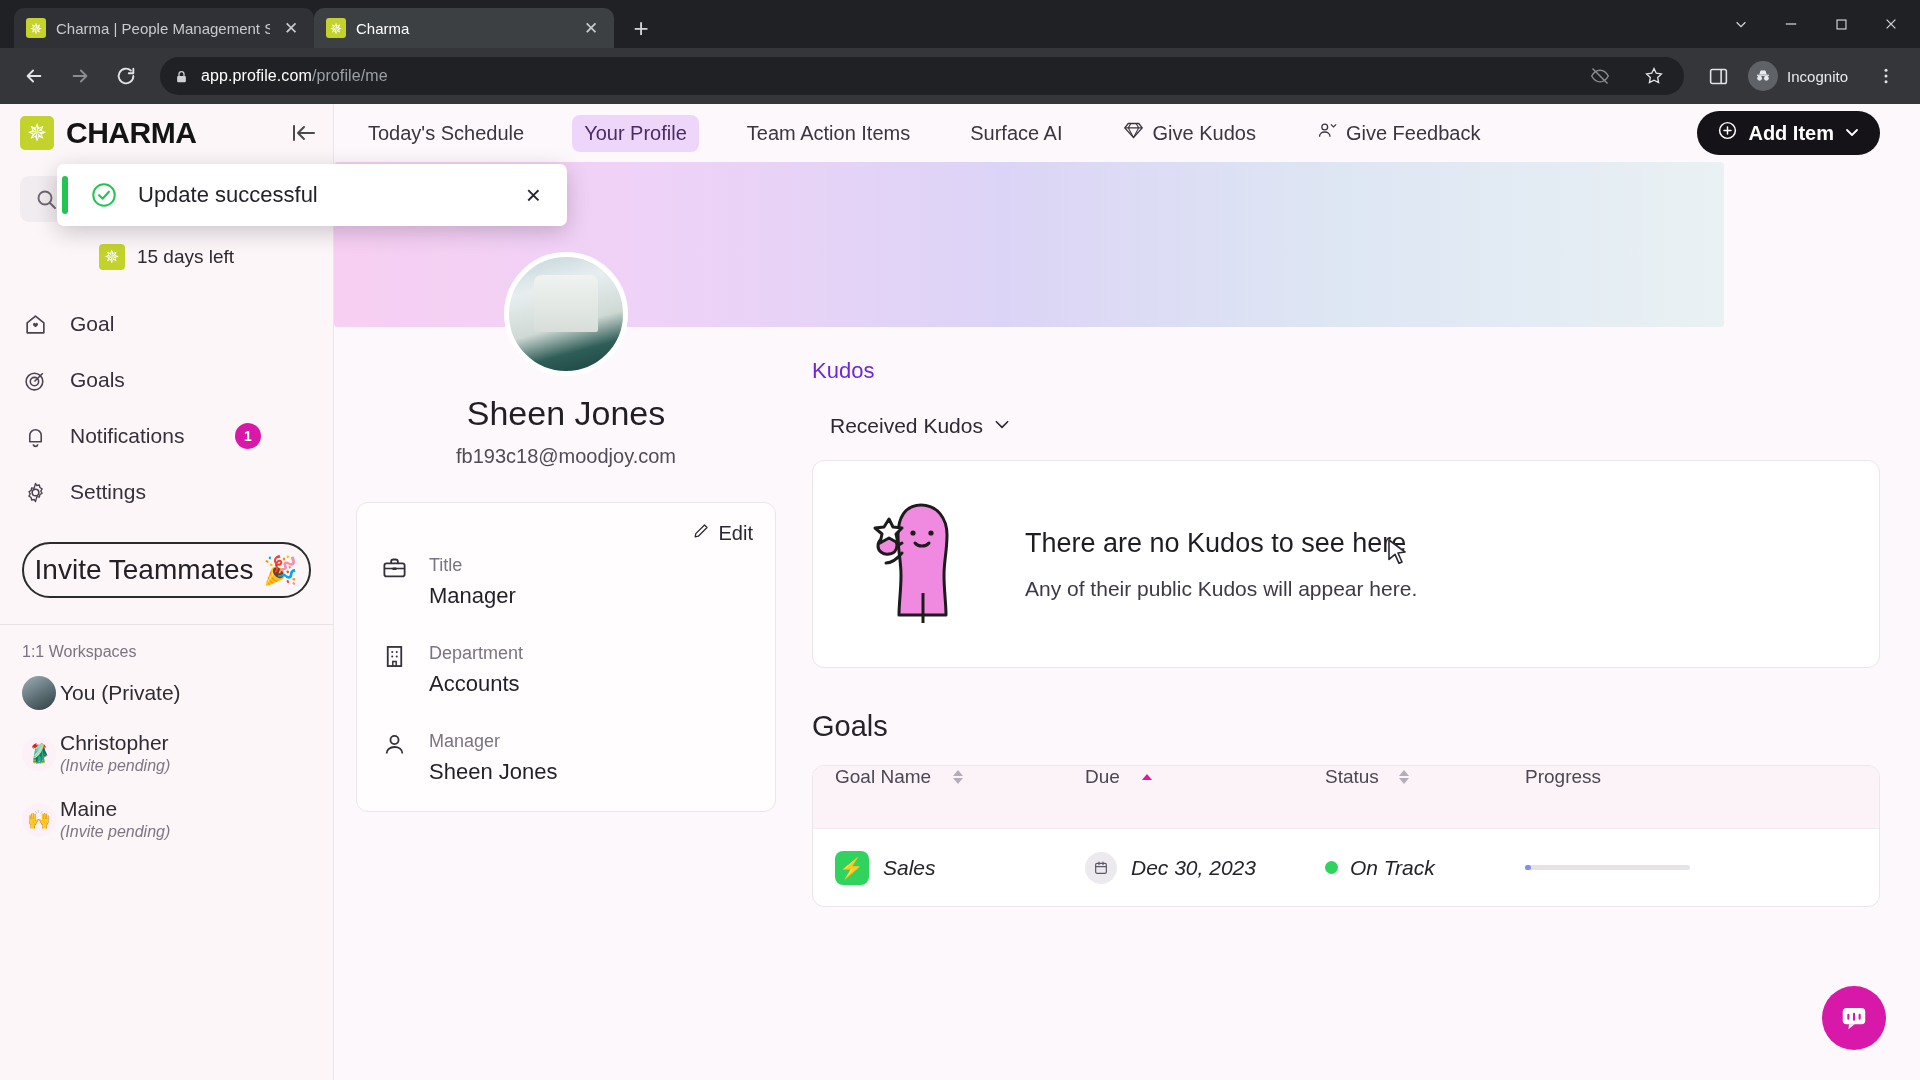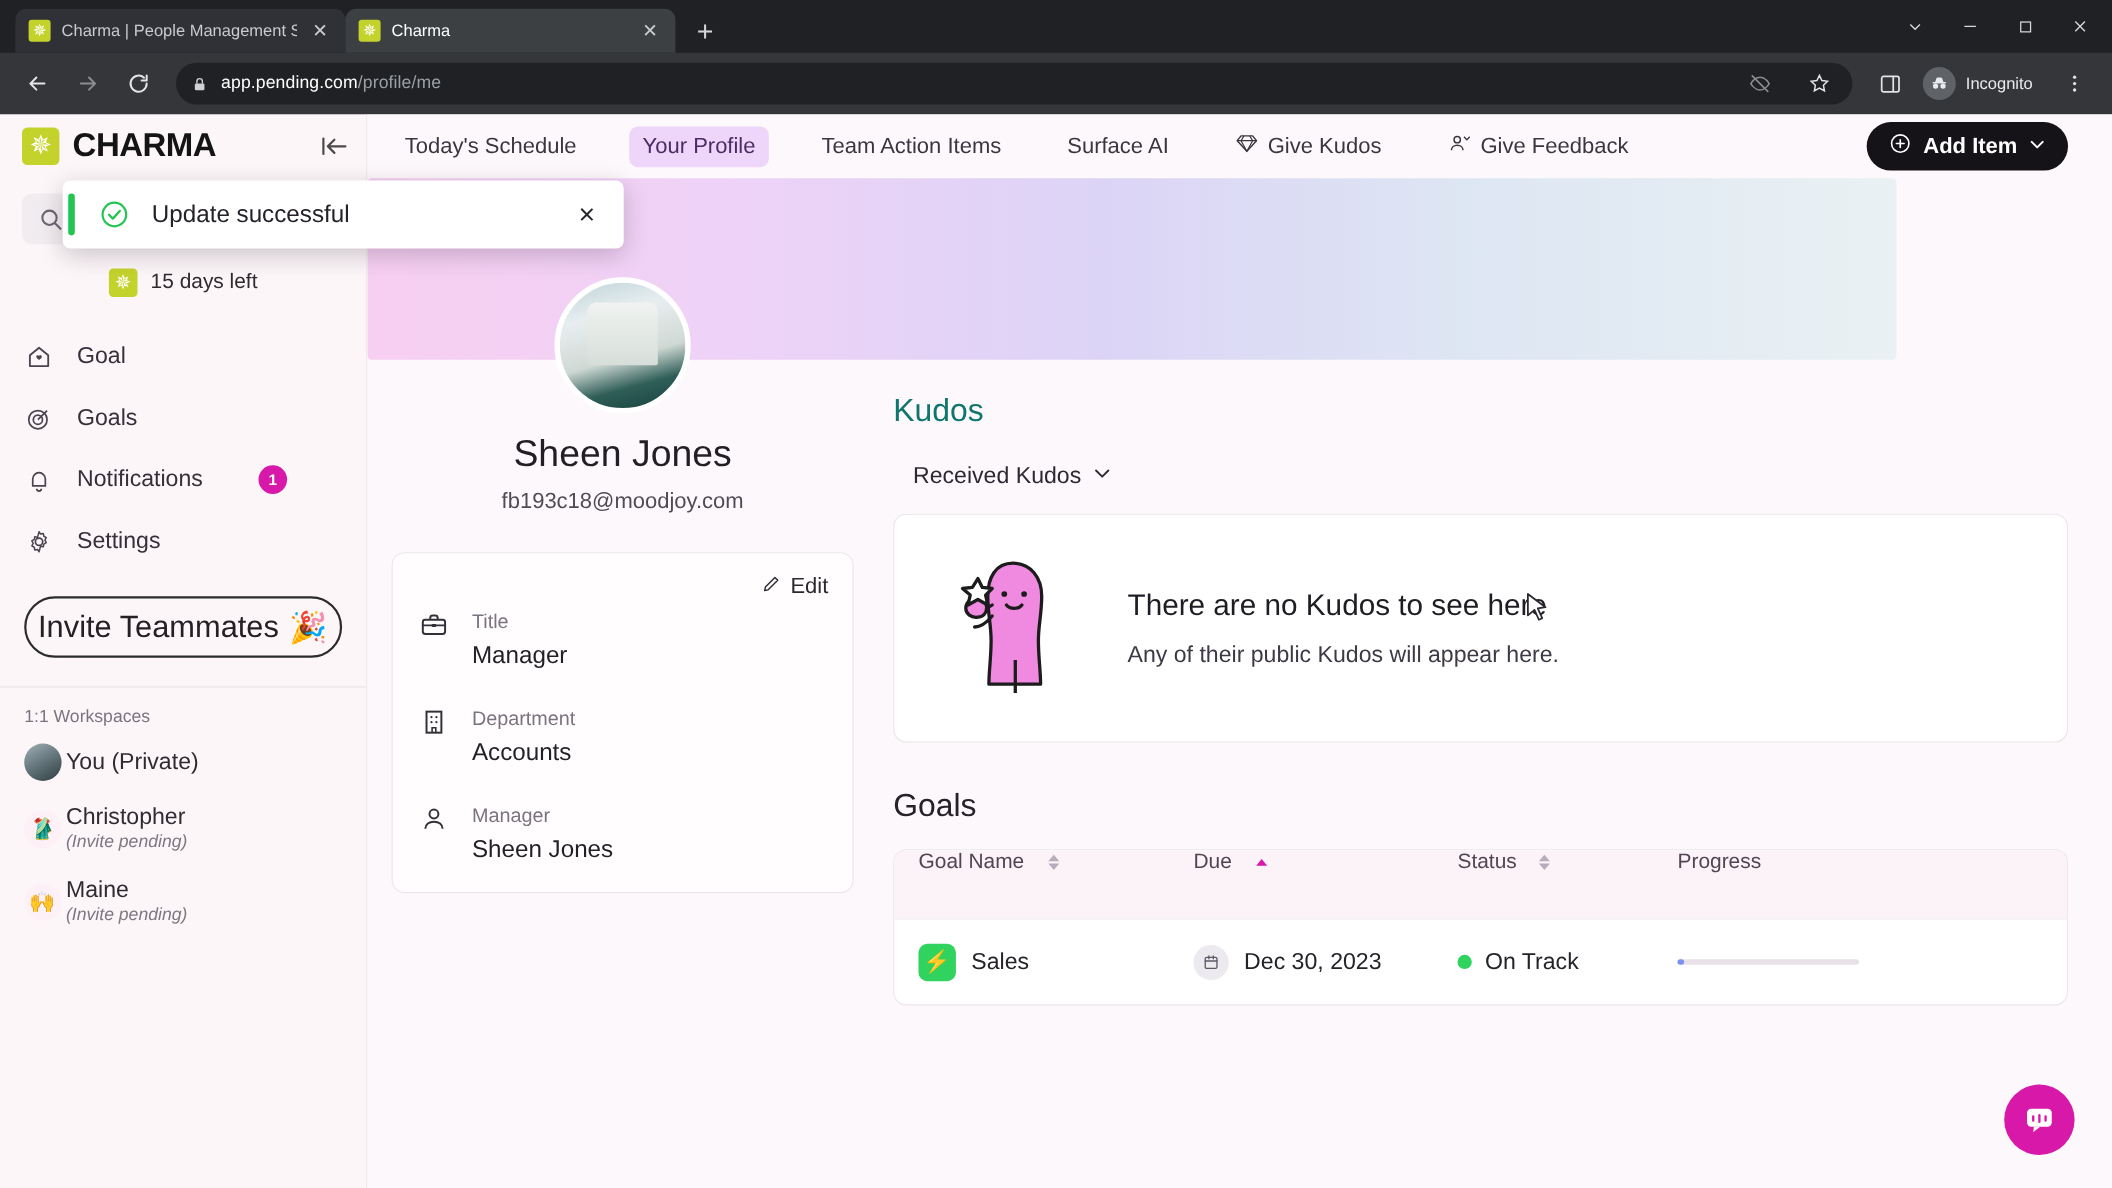--- a/index.html
+++ b/index.html
@@ -202,21 +202,21 @@
     gap: 8px; font-size: 20px; color: #2b2830;
   }
   .info-row { display: flex; gap: 20px; align-items: flex-start; margin-top: 34px; }
   .info-row:first-of-type { margin-top: 42px; }
   .info-ico { width: 30px; flex: 0 0 30px; color: #33303a; display: flex; justify-content: center; }
   .info-label { font-size: 18px; color: #7b7480; }
   .info-value { font-size: 22px; color: #221f27; margin-top: 7px; }
 
   
   .right-col { flex: 1; padding-top: 196px; }
-  .sec-title { font-size: 29px; color: #0f766e; font-weight: 400; }
+  .sec-title { font-size: 22px; color: #6d28d9; font-weight: 400; }
   .kudos-select {
     margin-top: 30px; margin-left: 18px; display: inline-flex; align-items: center;
     gap: 10px; font-size: 21px; color: #2c2932;
   }
   .kudos-card {
     margin-top: 22px; background: #ffffff; border: 1px solid #ece6ea;
     border-radius: 12px; height: 208px; display: flex; align-items: center;
     gap: 46px; padding: 0 56px;
   }
   .mascot { width: 110px; flex: 0 0 110px; }
@@ -250,21 +250,21 @@
   .tri-up.on { border-bottom-color: #d718a8; }
   .goal-ico {
     width: 34px; height: 34px; border-radius: 8px; background: #2fd35e;
     display: flex; align-items: center; justify-content: center; color: #fff; font-size: 20px;
   }
   .cal-ico {
     width: 32px; height: 32px; border-radius: 50%; background: #eceaef;
     display: flex; align-items: center; justify-content: center; color: #5d5866; font-size: 16px;
   }
   .dot-green { width: 13px; height: 13px; border-radius: 50%; background: #2fd35e; }
-  .cell-txt { font-size: 21px; color: #262229; }
+  .cell-txt { font-size: 21px; color: #262229; font-style: italic; }
   .bar {
     flex: 1; height: 5px; background: #e8e2e8; border-radius: 3px; position: relative; max-width: 165px;
   }
   .bar::before {
     content: ""; position: absolute; left: 0; top: 0; height: 5px; width: 6px;
     background: #7b8ff5; border-radius: 3px;
   }
 
   
   .toast {
@@ -346,21 +346,21 @@
         </svg>
     </div>
 
     <div class="omnibox">
       <span class="lock">
         <svg width="15" height="15" viewBox="0 0 24 24">
             <rect x="5" y="11" width="14" height="10" rx="2" fill="currentColor"></rect>
             <path d="M8 11V8a4 4 0 0 1 8 0v3" stroke="currentColor" stroke-width="2" fill="none"></path>
           </svg>
       </span>
-      <span class="url"><span>app.pending.com</span><span class="path">/profile/me</span></span>
+      <span class="url"><span>app.profile.com</span><span class="path">/profile/me</span></span>
       <span class="omni-right">
         <span class="tb-icon dim">
           <svg width="20" height="20" viewBox="0 0 24 24">
               <path d="M2 12s4-7 10-7 10 7 10 7-4 7-10 7S2 12 2 12z" stroke="currentColor" stroke-width="1.7" fill="none"></path>
               <path d="M3 3l18 18" stroke="currentColor" stroke-width="1.7"></path>
             </svg>
         </span>
         <span class="tb-icon">
           <svg width="20" height="20" viewBox="0 0 24 24">
               <path d="M12 3l2.7 5.6 6.2.9-4.5 4.3 1.1 6.1L12 17l-5.5 2.9 1.1-6.1L3.1 9.5l6.2-.9z" stroke="currentColor" stroke-width="1.6" fill="none"></path>

